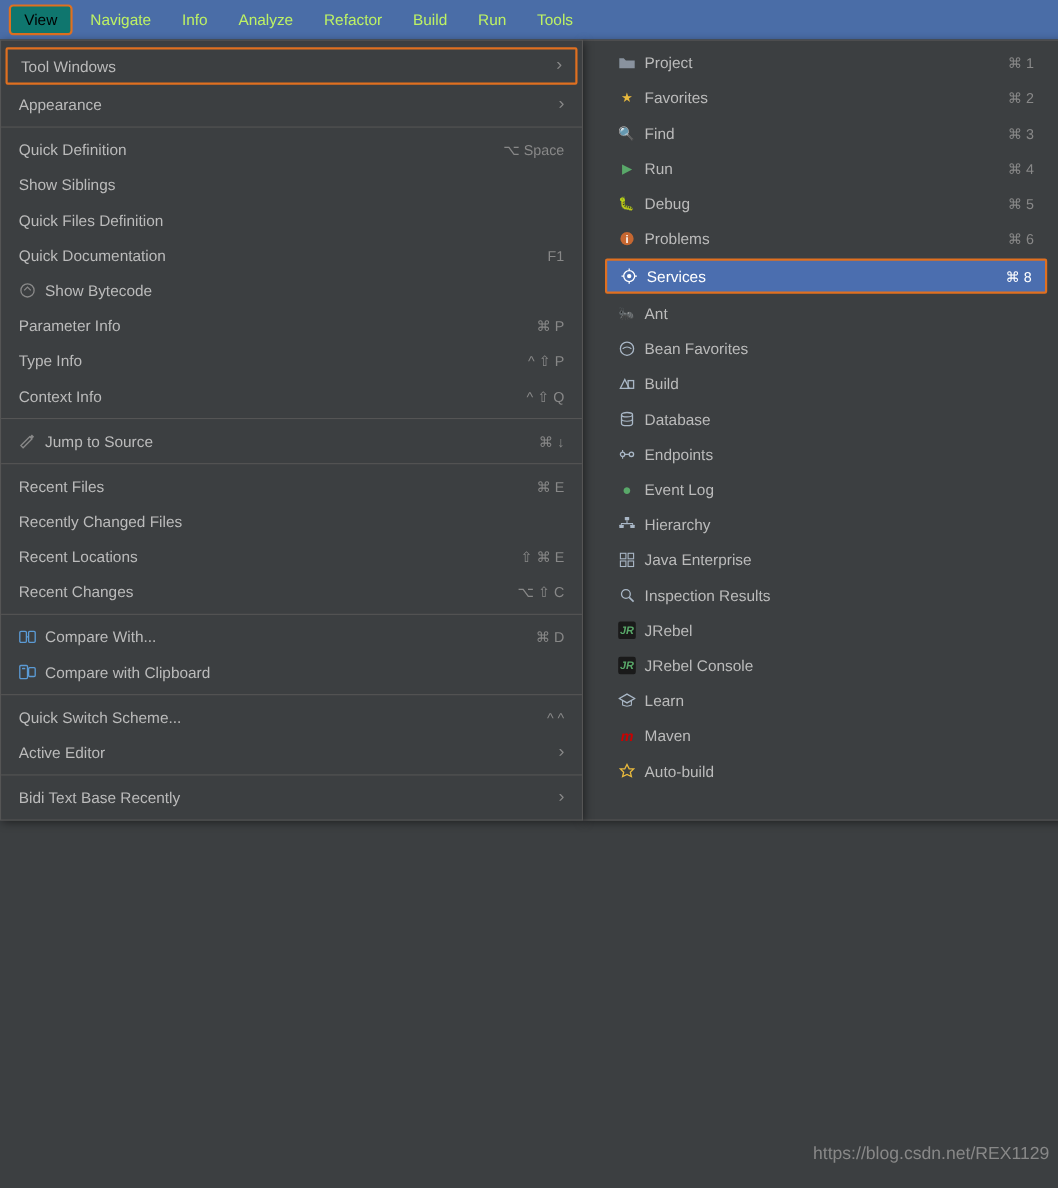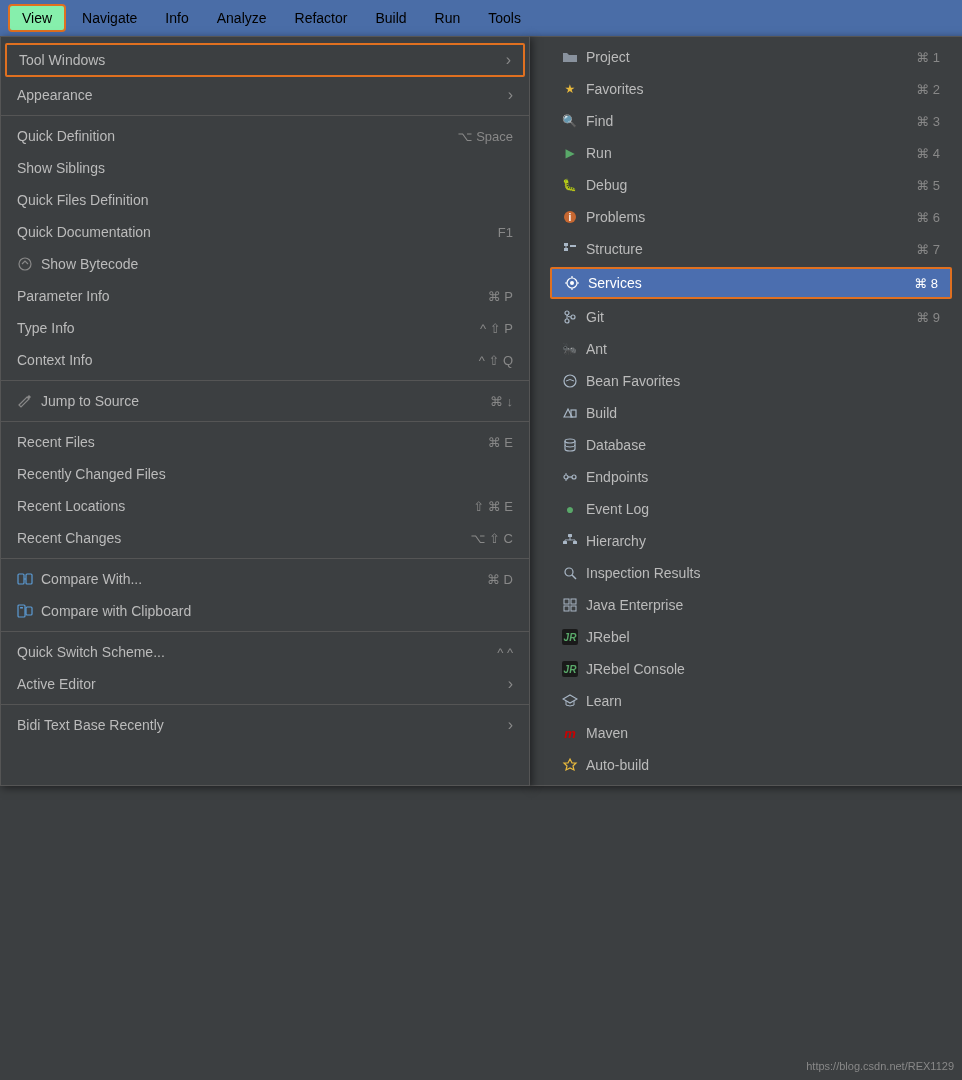--- a/index.html
+++ b/index.html
@@ -18,27 +18,27 @@
     .menubar {
       display: flex;
       background: #4a6da7;
       height: 36px;
       align-items: center;
       padding: 0 8px;
       gap: 4px;
     }
     .menubar-item {
       padding: 4px 12px;
-      color: #000000;
+      color: #bef264;
       font-size: 14px;
       border-radius: 4px;
       cursor: pointer;
     }
     .menubar-item.active {
-      background: #86efac;
+      background: #0f766e;
       color: #000000;
       border: 2px solid #e07020;
       border-radius: 4px;
     }
 
     
     .dropdowns-wrapper {
       display: flex;
       position: absolute;
       top: 36px;
@@ -163,23 +163,23 @@
     .icon-inspection { color: #a9b7c6; }
     .icon-java { color: #a9b7c6; }
     .icon-jrebel { color: #59a869; font-size: 11px; font-weight: bold; }
     .icon-learn { color: #a9b7c6; }
     .icon-maven { color: #cc0000; font-style: italic; font-size: 13px; font-weight: bold; }
     .icon-autobuild { color: #e8b93d; }
 
     
     .watermark {
       position: absolute;
-      bottom: 8px;
+      bottom: 21px;
       right: 8px;
-      font-size: 11px;
+      font-size: 16px;
       color: #888888;
       z-index: 100;
     }
   </style>
 </head>
 <body>
 
 <div class="menubar">
   <div class="menubar-item active">View</div>
   <div class="menubar-item">Navigate</div>
@@ -422,63 +422,35 @@
           <svg width="16" height="16" viewBox="0 0 16 16">
             <circle cx="8" cy="8" r="6" fill="#e8722d" opacity="0.8"></circle>
             <text x="8" y="12" text-anchor="middle" fill="white" font-size="10" font-weight="bold">i</text>
           </svg>
         </span>
         <span>Problems</span>
       </span>
       <span class="menu-item-right">⌘ 6</span>
     </div>
 
-    <div class="menu-item">
-      <span class="menu-item-left">
-        <span class="icon icon-structure">
-          <svg width="16" height="16" viewBox="0 0 16 16">
-            <rect x="2" y="2" width="4" height="3" fill="#a9b7c6"></rect>
-            <rect x="2" y="7" width="4" height="3" fill="#a9b7c6"></rect>
-            <rect x="8" y="4" width="6" height="2" fill="#a9b7c6"></rect>
-            <path d="M4 5 L4 8" stroke="#a9b7c6" stroke-width="1"></path>
-          </svg>
-        </span>
-        <span>Structure</span>
-      </span>
-      <span class="menu-item-right">⌘ 7</span>
-    </div>
 
     <div class="menu-item services-item">
       <span class="menu-item-left">
         <span class="icon icon-services">
           <svg width="16" height="16" viewBox="0 0 16 16">
             <circle cx="8" cy="8" r="5" fill="none" stroke="#ffffff" stroke-width="1.2"></circle>
             <circle cx="8" cy="8" r="2" fill="#ffffff"></circle>
             <path d="M8 3 L8 1 M8 15 L8 13 M3 8 L1 8 M15 8 L13 8" stroke="#ffffff" stroke-width="1.2"></path>
           </svg>
         </span>
         <span>Services</span>
       </span>
       <span class="menu-item-right">⌘ 8</span>
     </div>
 
-    <div class="menu-item">
-      <span class="menu-item-left">
-        <span class="icon icon-git">
-          <svg width="16" height="16" viewBox="0 0 16 16">
-            <circle cx="5" cy="4" r="2" fill="none" stroke="#a9b7c6" stroke-width="1.2"></circle>
-            <circle cx="5" cy="12" r="2" fill="none" stroke="#a9b7c6" stroke-width="1.2"></circle>
-            <circle cx="11" cy="8" r="2" fill="none" stroke="#a9b7c6" stroke-width="1.2"></circle>
-            <path d="M5 6 L5 10 M5 6 Q5 8 9 8" fill="none" stroke="#a9b7c6" stroke-width="1"></path>
-          </svg>
-        </span>
-        <span>Git</span>
-      </span>
-      <span class="menu-item-right">⌘ 9</span>
-    </div>
 
     <div class="menu-item">
       <span class="menu-item-left">
         <span class="icon icon-ant">🐜</span>
         <span>Ant</span>
       </span>
     </div>
 
     <div class="menu-item">
       <span class="menu-item-left">
@@ -547,46 +519,46 @@
             <rect x="11" y="8" width="4" height="3" rx="0.5" fill="#a9b7c6"></rect>
             <path d="M8 4 L8 7 M8 7 L3 7 L3 8 M8 7 L13 7 L13 8" stroke="#a9b7c6" stroke-width="1"></path>
           </svg>
         </span>
         <span>Hierarchy</span>
       </span>
     </div>
 
     <div class="menu-item">
       <span class="menu-item-left">
-        <span class="icon icon-inspection">
-          <svg width="16" height="16" viewBox="0 0 16 16">
-            <circle cx="7" cy="7" r="4" fill="none" stroke="#a9b7c6" stroke-width="1.2"></circle>
-            <path d="M10 10 L14 14" stroke="#a9b7c6" stroke-width="1.5"></path>
-          </svg>
-        </span>
-        <span>Inspection Results</span>
-      </span>
-    </div>
-
-    <div class="menu-item">
-      <span class="menu-item-left">
         <span class="icon icon-java">
           <svg width="16" height="16" viewBox="0 0 16 16">
             <rect x="2" y="2" width="5" height="5" fill="none" stroke="#a9b7c6" stroke-width="1"></rect>
             <rect x="9" y="2" width="5" height="5" fill="none" stroke="#a9b7c6" stroke-width="1"></rect>
             <rect x="2" y="9" width="5" height="5" fill="none" stroke="#a9b7c6" stroke-width="1"></rect>
             <rect x="9" y="9" width="5" height="5" fill="none" stroke="#a9b7c6" stroke-width="1"></rect>
           </svg>
         </span>
         <span>Java Enterprise</span>
       </span>
     </div>
 
     <div class="menu-item">
       <span class="menu-item-left">
+        <span class="icon icon-inspection">
+          <svg width="16" height="16" viewBox="0 0 16 16">
+            <circle cx="7" cy="7" r="4" fill="none" stroke="#a9b7c6" stroke-width="1.2"></circle>
+            <path d="M10 10 L14 14" stroke="#a9b7c6" stroke-width="1.5"></path>
+          </svg>
+        </span>
+        <span>Inspection Results</span>
+      </span>
+    </div>
+
+    <div class="menu-item">
+      <span class="menu-item-left">
         <span class="icon icon-jrebel" style="color:#59a869; font-size:10px; font-weight:bold; font-style:italic; background:#1a1a1a; padding:1px 2px; border-radius:2px;">JR</span>
         <span>JRebel</span>
       </span>
     </div>
 
     <div class="menu-item">
       <span class="menu-item-left">
         <span class="icon icon-jrebel" style="color:#59a869; font-size:10px; font-weight:bold; font-style:italic; background:#1a1a1a; padding:1px 2px; border-radius:2px;">JR</span>
         <span>JRebel Console</span>
       </span>

